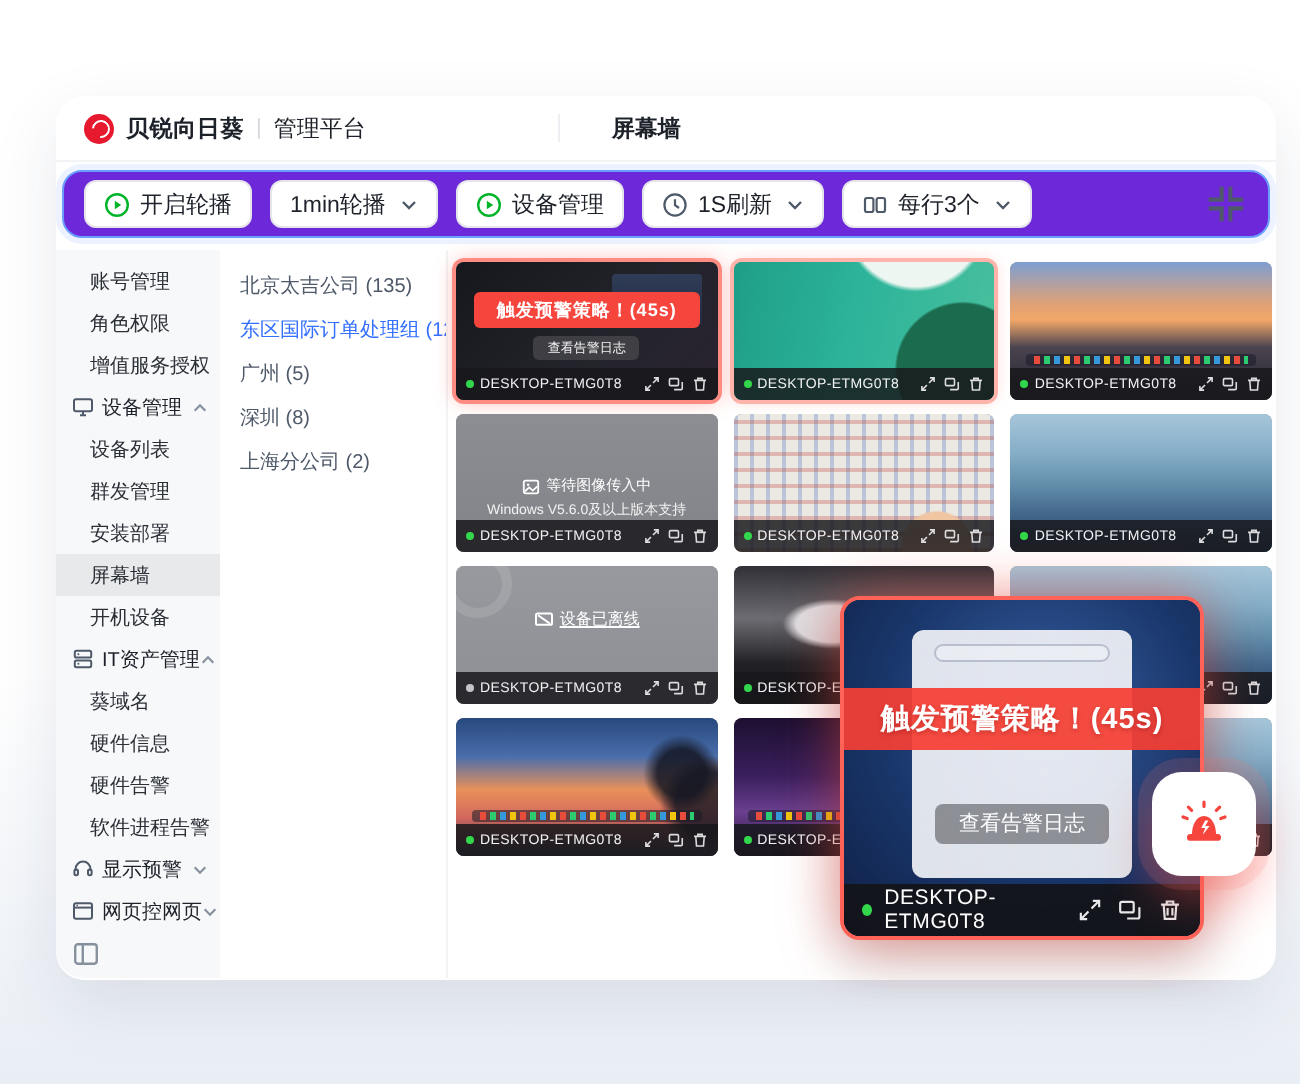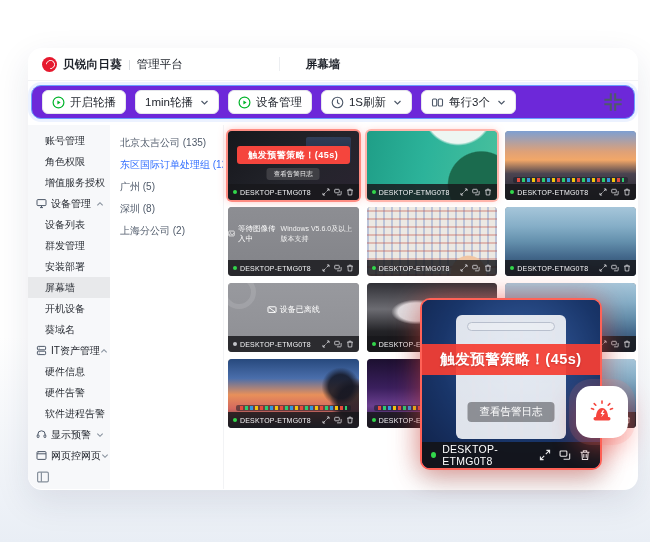--- a/index.html
+++ b/index.html
@@ -88,25 +88,25 @@
         #3498db 10px 13px,transparent 13px 15px,#f1c40f 15px 18px,transparent 18px 20px); }
   .tile.has-task .taskbar { display:block; }
 
   
   .ov { position:absolute; inset:0 0 16px; display:none; }
   .tile.m-alert .ov.ov-alert { display:block; }
   .ov-alert .banner { position:absolute; left:7%; right:7%; top:15px; background:#f5453d; border-radius:3px;
         color:#fff; font-size:9px; font-weight:bold; text-align:center; padding:2.5px 0; letter-spacing:.5px; }
   .ov-alert .action { position:absolute; left:50%; transform:translateX(-50%); top:37px;
         background:rgba(70,70,75,.8); border-radius:3px; color:#f2f2f2; font-size:6.5px; padding:1.5px 7px; cursor:pointer; white-space:nowrap; }
-  .tile.m-wait .ov.ov-wait { display:flex; flex-direction:row; align-items:center; justify-content:flex-start; gap:2px; }
+  .tile.m-wait .ov.ov-wait { display:flex; flex-direction:column; align-items:center; justify-content:flex-end; gap:2px; }
   .ov-wait .w1 { color:#fff; font-size:7.5px; display:flex; align-items:center; gap:3px; }
   .ov-wait .w1 svg { width:9px; height:9px; }
   .ov-wait .w2 { color:#f2f2f2; font-size:7px; }
-  .tile.m-off .ov.ov-off { display:flex; align-items:center; justify-content:center; gap:3px; color:#fff; font-size:8px; }
+  .tile.m-off .ov.ov-off { display:flex; align-items:center; justify-content:center; gap:3px; color:#fff; font-size:8px;text-decoration:underline; }
   .ov-off svg { width:10px; height:10px; }
   .wmark { position:absolute; left:-6px; top:-8px; width:34px; height:34px; border-radius:50%;
            border:5px solid rgba(255,255,255,.12); display:none; }
   .tile.m-off .wmark { display:block; }
 
   
   .tbar { position:absolute; left:0; right:0; bottom:0; height:16px; background:rgba(24,24,28,.84);
           display:flex; align-items:center; padding:0 5px; gap:3px; }
   .tdot { width:4px; height:4px; border-radius:50%; background:#32d74b; flex:0 0 auto; }
   .tdot.off { background:#c3c5c9; }
@@ -279,40 +279,40 @@
         <div class="sb-item sub selected">
 
     <span class="lbl">屏幕墙</span>
 
   </div>
         <div class="sb-item sub">
 
     <span class="lbl">开机设备</span>
 
   </div>
-        <div class="sb-item sub">
-
-    <span class="lbl">葵域名</span>
-
-  </div>
         <div class="sb-item group">
     <span class="gi">
             <svg viewBox="0 0 11 11" fill="none" stroke="#4e5969" stroke-width="1">
               <rect x="1.4" y="1.4" width="8.2" height="3.4" rx="0.8"></rect>
               <rect x="1.4" y="6.2" width="8.2" height="3.4" rx="0.8"></rect>
               <circle cx="3.2" cy="3.1" r="0.5" fill="#4e5969" stroke="none"></circle>
               <circle cx="3.2" cy="7.9" r="0.5" fill="#4e5969" stroke="none"></circle>
             </svg>
           </span>
     <span class="lbl">IT资产管理</span>
     <span class="chev">
       <svg viewBox="0 0 9 9" fill="none" stroke="#86909c" stroke-width="1.2" style="transform: rotate(180deg);">
               <path d="M1.5 3l3 3 3-3"></path>
             </svg>
     </span>
+  </div>
+        <div class="sb-item sub">
+
+    <span class="lbl">葵域名</span>
+
   </div>
         <div class="sb-item sub">
 
     <span class="lbl">硬件信息</span>
 
   </div>
         <div class="sb-item sub">
 
     <span class="lbl">硬件告警</span>
 

